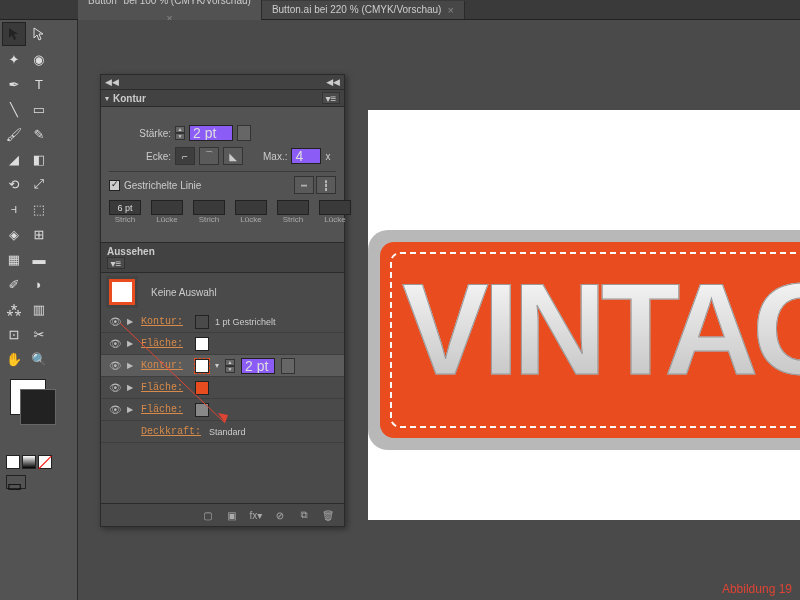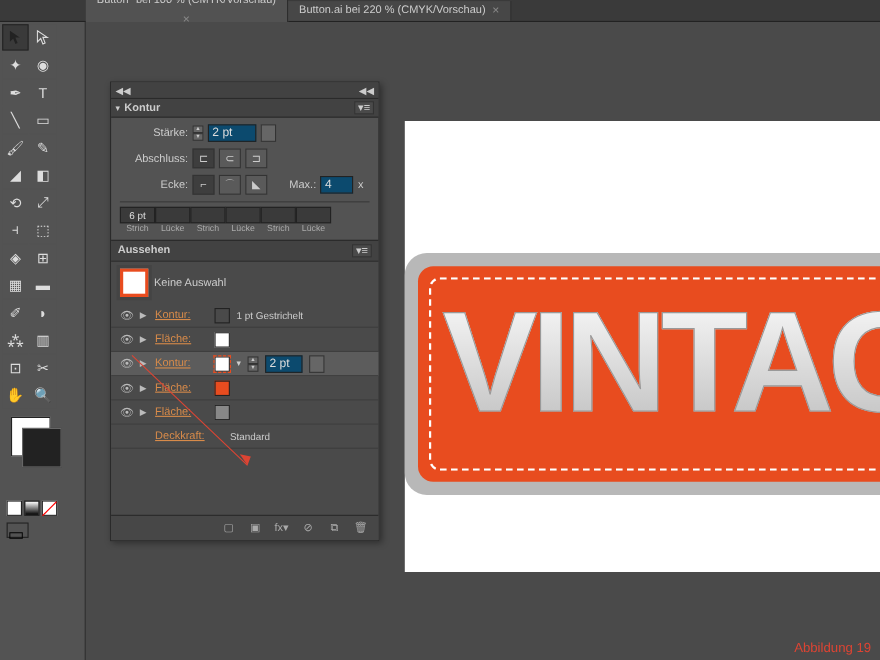--- a/index.html
+++ b/index.html
@@ -25,45 +25,45 @@
 .badge { position: absolute; left: 0; top: 120px; width: 500px; height: 220px; background: #b8b8b8; border-radius: 20px 0 0 20px; padding: 12px; }
 .badge-inner { width: 100%; height: 100%; background: #e84c1f; border-radius: 14px 0 0 14px; position: relative; padding: 14px; }
 .stitch { position: absolute; border: 2px dashed #fff; border-right: none; border-radius: 10px 0 0 10px; left: 10px; top: 10px; right: 0; bottom: 10px; }
 .vtext { font-size: 130px; font-weight: bold; letter-spacing: -6px; background: linear-gradient(#fff,#bbb); -webkit-background-clip: text; background-clip: text; color: transparent; -webkit-text-stroke: 1px #999; position: absolute; left: 22px; top: 12px; white-space: nowrap; }
 .watermark { position: absolute; right: 8px; bottom: 4px; color: #d43; font-size: 12px; }
 
 .panel { position: absolute; left: 100px; top: 74px; width: 245px; background: #535353; border: 1px solid #2a2a2a; box-shadow: 2px 2px 6px rgba(0,0,0,.4); font-size: 10px; color: #ccc; }
 .panel-header { background: #424242; padding: 2px 4px; display: flex; align-items: center; justify-content: space-between; border-bottom: 1px solid #2a2a2a; }
 .panel-title { display: flex; align-items: center; gap: 4px; }
 .panel-menu { width: 18px; height: 12px; background: #4a4a4a; border: 1px solid #333; display: flex; align-items: center; justify-content: center; }
-.panel-body { padding: 6px 8px; }
+.panel-body { padding: 18px 8px; }
 .row { display: flex; align-items: center; margin-bottom: 6px; gap: 4px; }
 .lbl { width: 62px; text-align: right; font-size: 10px; }
 .stepper { display: flex; flex-direction: column; }
 .step-btn { width: 10px; height: 7px; background: #666; border: 1px solid #333; font-size: 5px; line-height: 4px; text-align: center; color: #ccc; }
-.inp { width: 44px; height: 16px; background: #0c4a6e; border: 1px solid #222; color: #ddd; font-size: 11px; padding: 0 3px; }
+.inp { width: 44px; height: 16px; background: #8b5cf6; border: 1px solid #222; color: #ddd; font-size: 14px; padding: 0 3px; }
 .dd { width: 14px; height: 16px; background: #666; border: 1px solid #333; }
 .iconbtn { width: 20px; height: 18px; background: #5a5a5a; border: 1px solid #333; display: inline-flex; align-items: center; justify-content: center; }
 .iconbtn.act { background: #3e3e3e; }
 .chk { width: 11px; height: 11px; background: #ccc; border: 1px solid #222; display: inline-block; margin-right: 4px; position: relative; }
 .chk::after { content: "✓"; position: absolute; font-size: 9px; left: 1px; top: -2px; color: #222; }
-.dash-seg { display: flex; gap: 0; }
+.dash-seg { display: flex; gap: 10px; }
 .dash-in { width: 32px; height: 15px; background: #3a3a3a; border: 1px solid #222; color: #ddd; font-size: 9px; text-align: center; }
 .dash-lbl { font-size: 8px; text-align: center; color: #aaa; }
 .dash-col { display: flex; flex-direction: column; }
 
-.appear-header { background: #424242; padding: 3px 6px; border-top: 1px solid #2a2a2a; border-bottom: 1px solid #2a2a2a; display: flex; justify-content: space-between; }
+.appear-header { background: #424242; padding: 3px 6px; border-top: 1px solid #2a2a2a; border-bottom: 1px solid #2a2a2a; display: flex; justify-content: space-between; flex-direction: column; }
 .appear-body { background: #4a4a4a; }
-.ap-top { display: flex; align-items: center; gap: 5px; padding: 6px 8px; }
+.ap-top { display: flex; align-items: center; gap: 16px; padding: 6px 8px; }
 .ap-sw { width: 26px; height: 26px; background: #fff; border: 3px solid #e84c1f; outline: 3px solid #444; }
 .ap-row { display: flex; align-items: center; gap: 6px; padding: 3px 8px; border-bottom: 1px solid #3e3e3e; height: 22px; }
 .ap-row.sel { background: #5c5c5c; }
 .eye { width: 12px; color: #bbb; }
 .tri { width: 8px; color: #bbb; font-size: 8px; }
-.ap-lbl { color: #d88b4a; text-decoration: underline; width: 48px; font-size: 10px; }
+.ap-lbl { color: #d88b4a; text-decoration: underline; width: 48px; font-size: 10px; font-family: Liberation Mono, monospace; }
 .ap-chip { width: 14px; height: 14px; border: 1px solid #222; }
 .ap-txt { font-size: 9px; color: #ccc; }
 .ap-foot { display: flex; gap: 8px; padding: 4px 8px; border-top: 1px solid #2a2a2a; background: #474747; justify-content: flex-end; }
 .ft-ic { width: 16px; height: 14px; color: #aaa; display: flex; align-items: center; justify-content: center; font-size: 10px; }
 
 .arrow { position: absolute; pointer-events: none; }
 </style>
 </head>
 <body>
 
@@ -163,35 +163,39 @@
     <div class="row">
       <span class="lbl">Stärke:</span>
       <div class="stepper">
           <div class="step-btn">▲</div>
           <div class="step-btn">▼</div>
         </div>
       <input class="inp" value="2 pt" style="">
       <div class="dd"></div>
     </div>
     <div class="row">
-      <span class="lbl">Abschluss:</span>
-      <div class="iconbtn act">⊏</div>
-      <div class="iconbtn">⊂</div>
-      <div class="iconbtn">⊐</div>
-    </div>
-    <div class="row">
       <span class="lbl">Ecke:</span>
       <div class="iconbtn act">⌐</div>
       <div class="iconbtn">⌒</div>
       <div class="iconbtn">◣</div>
       <span style="margin-left:16px">Max.:</span>
       <input class="inp" style="width: 30px;" value="4">
       <span>x</span>
     </div>
     <div style="height:1px;background:#3a3a3a;margin:4px 0"></div>
+    <div class="row" style="justify-content:space-between">
+      <label style="display:flex;align-items:center">
+          <span class="chk"></span>
+          <span>Gestrichelte Linie</span>
+        </label>
+      <div style="display:flex;gap:2px">
+        <div class="iconbtn">┅</div>
+        <div class="iconbtn">┇</div>
+      </div>
+    </div>
     <div class="dash-seg">
       <div class="dash-col">
           <input class="dash-in" value="6 pt" style="">
           <span class="dash-lbl">Strich</span>
         </div>
       <div class="dash-col">
           <input class="dash-in" style="">
           <span class="dash-lbl">Lücke</span>
         </div>
       <div class="dash-col">

